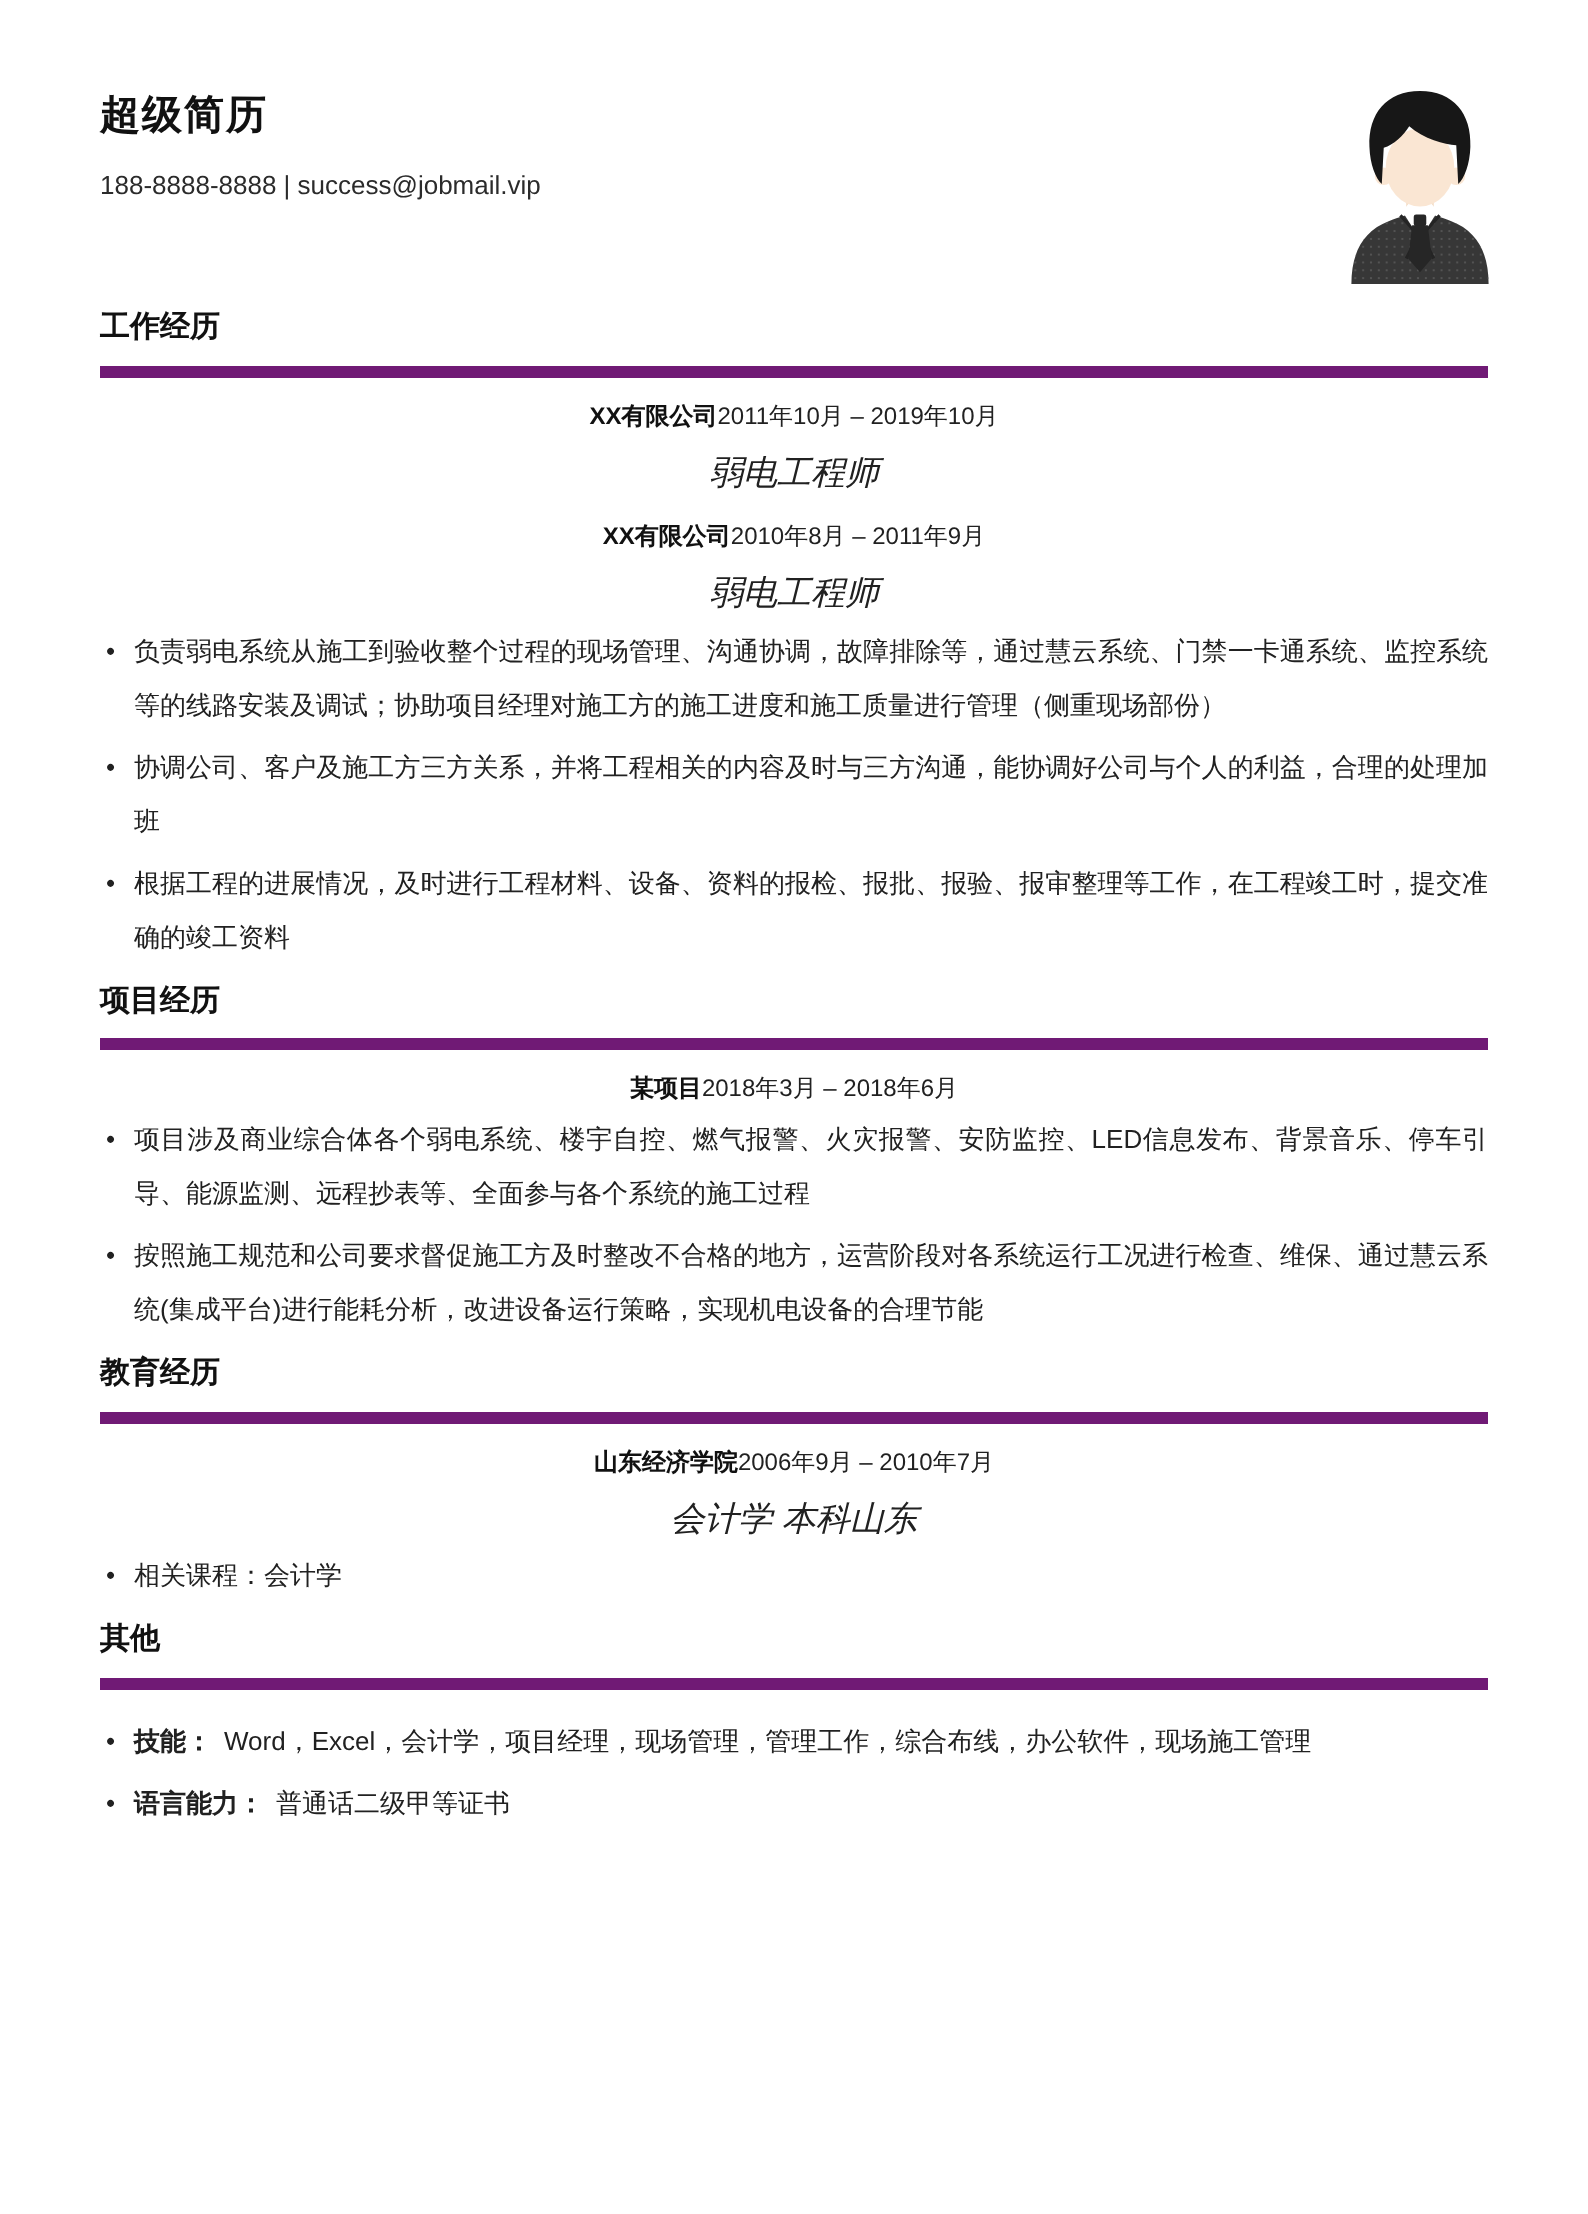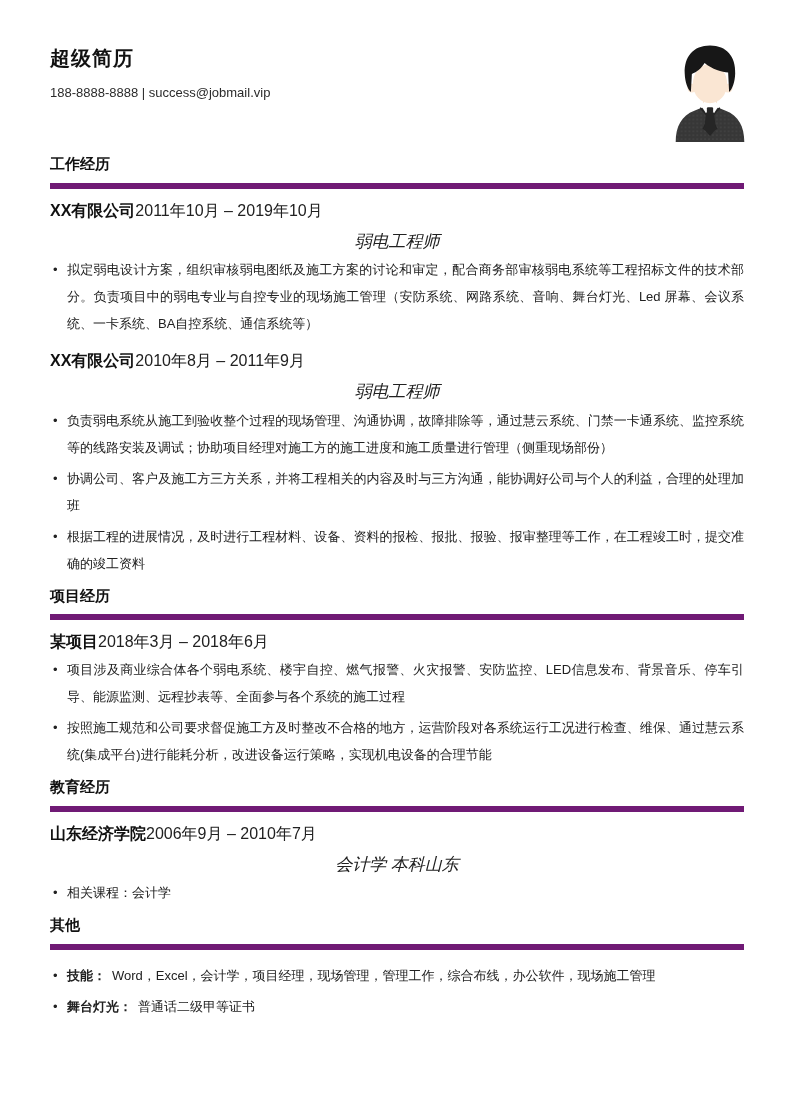--- a/index.html
+++ b/index.html
@@ -22,21 +22,21 @@
 
   
   .section { margin-top: 10px; }
   .section.first { margin-top: 54px; }
   .sec-title {
     font-size: 15px; font-weight: 700; color: #111;
     padding-bottom: 9px; border-bottom: 6px solid #701a75; line-height: 1.25;
   }
   .entry { margin-top: 12px; }
   .entry + .entry { margin-top: 14px; }
-  .entry-head { display: flex; justify-content: flex-start; align-items: baseline; font-size: 16px; line-height: 1.25; }
+  .entry-head { display: flex; justify-content: center; align-items: baseline; font-size: 12px; line-height: 1.25; }
   .company { font-weight: 700; color: #111; }
   .date { color: #212121; white-space: nowrap; }
   .role-row { display: flex; justify-content: center; margin-top: 10px; font-size: 17px; line-height: 1.25; color: #212121; font-style: italic; }
   ul.bullets { list-style: none; margin-top: 4px; }
   ul.bullets li {
     position: relative; padding-left: 17px;
     font-size: 13px; line-height: 27px; color: #212121;
     text-align: justify;
   }
   ul.bullets li + li { margin-top: 4px; }
@@ -88,21 +88,20 @@
 
     <div class="entry">
       <div class="entry-head">
         <span class="company">XX有限公司</span>
         <span class="date">2011年10月 – 2019年10月</span>
       </div>
       <div class="role-row">
         <span>弱电工程师</span>
       </div>
       <ul class="bullets">
-        <li>拟定弱电设计方案，组织审核弱电图纸及施工方案的讨论和审定，配合商务部审核弱电系统等工程招标文件的技术部分。负责项目中的弱电专业与自控专业的现场施工管理（安防系统、网路系统、音响、舞台灯光、Led 屏幕、会议系统、一卡系统、BA自控系统、通信系统等）</li>
       </ul>
     </div>
 
     <div class="entry">
       <div class="entry-head">
         <span class="company">XX有限公司</span>
         <span class="date">2010年8月 – 2011年9月</span>
       </div>
       <div class="role-row">
         <span>弱电工程师</span>
@@ -146,18 +145,18 @@
         <li>相关课程：会计学</li>
       </ul>
     </div>
   </section>
 
   <section class="section">
     <h2 class="sec-title">其他</h2>
     <div class="entry">
       <ul class="bullets">
         <li><span class="inline-label">技能：</span><span>Word，Excel，会计学，项目经理，现场管理，管理工作，综合布线，办公软件，现场施工管理</span></li>
-        <li><span class="inline-label">舞台灯光：</span><span>普通话二级甲等证书</span></li>
+        <li><span class="inline-label">语言能力：</span><span>普通话二级甲等证书</span></li>
       </ul>
     </div>
   </section>
 
 </div>
 
 </body></html>

